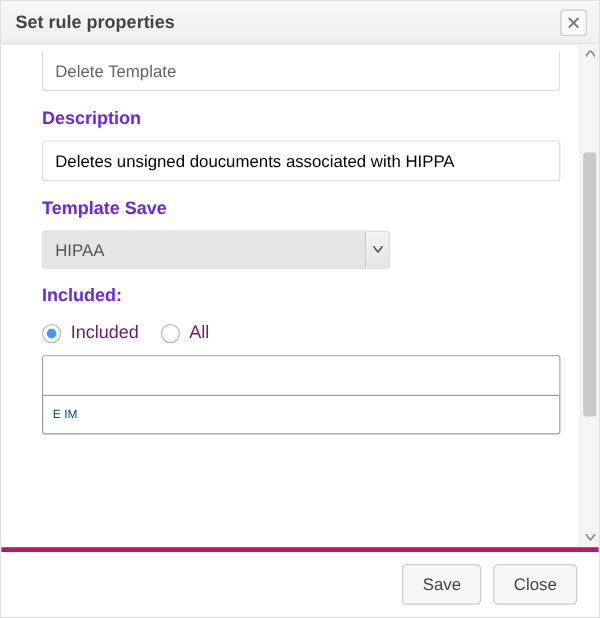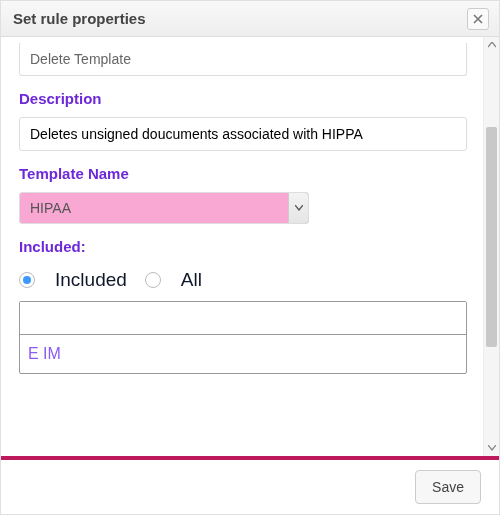--- a/index.html
+++ b/index.html
@@ -47,20 +47,21 @@
     top: 36px;
     left: 0;
     right: 0;
     bottom: 58px;
     display: flex;
   }
   .body-content {
     flex: 1;
     padding: 6px 16px 8px 18px;
     overflow: hidden;
+    margin-left: 16px;
   }
   .fake-scrollbar {
     width: 16px;
     background: #f5f5f5;
     border-left: 1px solid #eee;
     position: relative;
   }
   .scroll-arrow {
     position: absolute;
     left: 0; right: 0;
@@ -109,21 +110,21 @@
     position: relative;
     width: 290px;
   }
   .select-input {
     width: 100%;
     border: 1px solid #ddd;
     border-radius: 3px;
     padding: 7px 10px;
     font-size: 14px;
     color: #555;
-    background: #f9a8d4;
+    background: #e5e5e5;
   }
   .select-button {
     position: absolute;
     right: 1px;
     top: 1px;
     bottom: 1px;
     width: 20px;
     background: linear-gradient(#f3f3f3, #e5e5e5);
     border-left: 1px solid #ccc;
     border-radius: 0 3px 3px 0;
@@ -138,24 +139,24 @@
   .radios {
     display: flex;
     align-items: center;
     gap: 18px;
     margin: 14px 0 10px 0;
     flex-wrap: wrap;
   }
   .radio-item {
     display: flex;
     align-items: center;
-    gap: 20px;
-    cursor: pointer;
-    color: #0f172a;
-    font-size: 19px;
+    gap: 8px;
+    cursor: pointer;
+    color: #701a75;
+    font-size: 15px;
   }
   .radio-circle {
     width: 16px;
     height: 16px;
     border: 1px solid #bbb;
     border-radius: 50%;
     background: #fff;
     display: flex;
     align-items: center;
     justify-content: center;
@@ -181,22 +182,22 @@
     padding: 8px 8px;
     font-size: 14px;
     outline: none;
     font-family: inherit;
   }
   .multi-list {
     padding: 4px 0;
   }
   .multi-item {
     padding: 6px 8px;
-    color: #8b5cf6;
-    font-size: 16px;
+    color: #0c4a6e;
+    font-size: 10px;
     cursor: pointer;
   }
 
   .footer {
     position: absolute;
     left: 0;
     right: 0;
     bottom: 0;
     height: 58px;
     border-top: 4px solid #be185d;
@@ -231,21 +232,21 @@
 </div>
 
 <div class="body-wrap">
   <div class="body-content">
 
     <input type="text" class="text-input partial-top" value="Delete Template" style="">
 
     <div class="field-label">Description</div>
     <input type="text" class="text-input" value="Deletes unsigned doucuments associated with HIPPA" style="">
 
-    <div class="field-label">Template Name</div>
+    <div class="field-label">Template Save</div>
     <div class="select-wrap">
       <div class="select-input">HIPAA</div>
       <div class="select-button">
         <svg width="8" height="6" viewBox="0 0 8 6">
             <path d="M0 0 L4 5 L8 0" fill="none" stroke="#555" stroke-width="1.3"></path>
           </svg>
       </div>
     </div>
 
     <div class="field-label">Included:</div>
@@ -281,13 +282,14 @@
     <div class="scroll-arrow bottom">
       <svg width="8" height="6" viewBox="0 0 8 6">
           <path d="M0 0 L4 5 L8 0" fill="none" stroke="#888" stroke-width="1.3"></path>
         </svg>
     </div>
   </div>
 </div>
 
 <div class="footer">
   <button class="btn">Save</button>
+  <button class="btn">Close</button>
 </div>
 
 </body></html>

